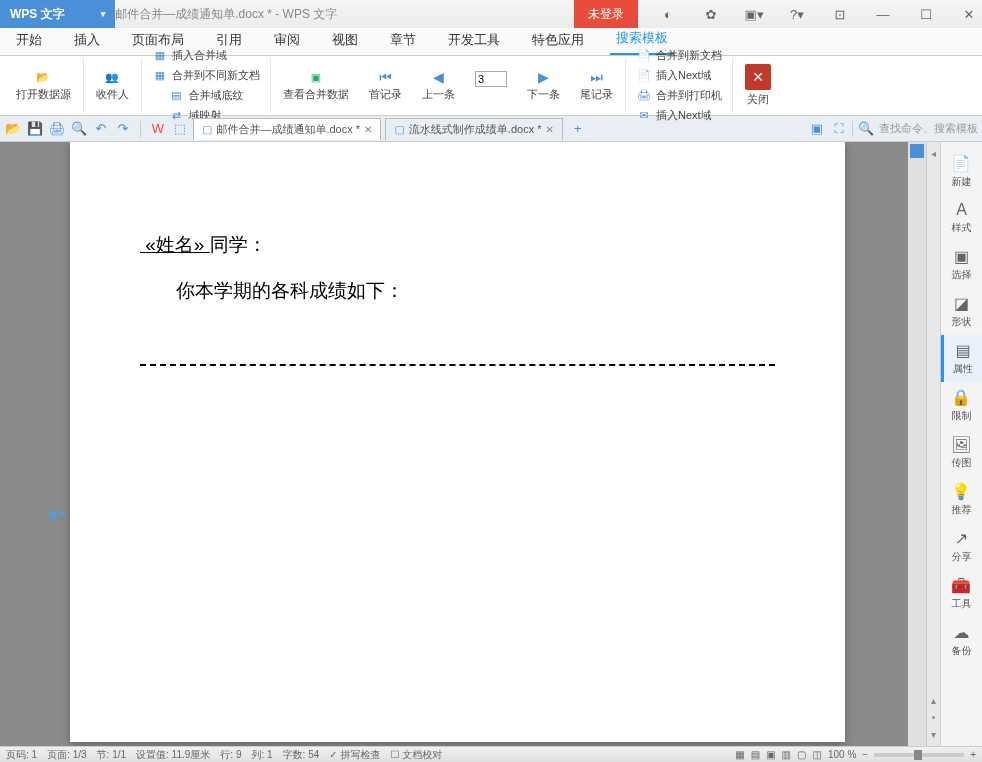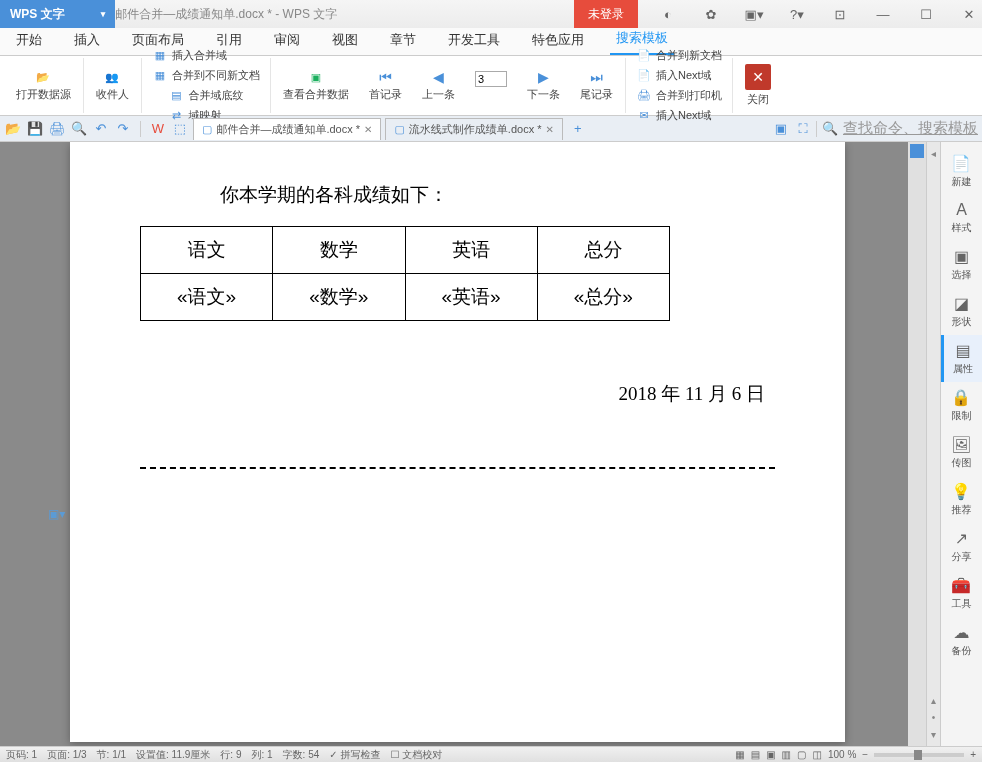--- a/index.html
+++ b/index.html
@@ -26,29 +26,29 @@
     .nav-icon { width: 16px; height: 16px; display: inline-flex; align-items: center; justify-content: center; color: #4a90d9; font-size: 14px; }
     .page-input { width: 32px; height: 16px; border: 1px solid #aaa; font-size: 11px; text-align: left; padding: 0 2px; }
     .close-btn { width: 26px; height: 26px; background: #c0392b; color: #fff; display: flex; align-items: center; justify-content: center; font-size: 14px; border-radius: 2px; }
     
     .doc-tab-bar { height: 26px; background: #e9eef4; border-bottom: 1px solid #ccc; display: flex; align-items: center; padding: 0 4px; font-size: 11px; color: #555; }
     .doc-tab-bar .left-tools { display: flex; gap: 4px; align-items: center; }
     .tool-ico { width: 18px; height: 18px; display: flex; align-items: center; justify-content: center; color: #4a90d9; font-size: 13px; }
     .doc-tab { background: #fff; border: 1px solid #bbb; border-bottom: none; padding: 3px 8px; margin-left: 4px; display: flex; align-items: center; gap: 4px; font-size: 11px; }
     .doc-tab .x { color: #888; font-size: 10px; }
     .doc-tab-bar .right-tools { margin-left: auto; display: flex; gap: 4px; align-items: center; }
-    .search-box { font-size: 15px; color: #999; text-decoration: underline; }
+    .search-box { font-size: 11px; color: #999; }
     
     .workspace { position: absolute; top: 142px; left: 0; right: 0; bottom: 16px; background: #8a8a8a; display: flex; }
     .doc-scroll { flex: 1; overflow: hidden; position: relative; background: #8a8a8a; }
     .page { position: absolute; left: 70px; top: 0; width: 775px; height: 600px; background: #fff; box-shadow: 0 2px 8px rgba(0,0,0,0.3); padding: 20px 70px; }
     .doc-title { text-align: center; font-size: 30px; font-weight: bold; font-family: SimSun, serif; margin-top: 8px; }
     .doc-name-line { margin-top: 70px; font-size: 19px; font-family: SimSun, serif; }
     .u { text-decoration: underline; }
-    .doc-sub { margin-top: 20px; margin-left: 80px; font-size: 19px; font-family: Liberation Sans, sans-serif; }
+    .doc-sub { margin-top: 20px; margin-left: 36px; font-size: 19px; font-family: Liberation Sans, sans-serif; }
     .doc-table { margin-top: 18px; border-collapse: collapse; width: 530px; font-family: SimSun, serif; font-size: 19px; }
     .doc-table td { border: 1.5px solid #000; text-align: center; padding: 10px 0; width: 25%; }
     .doc-date { text-align: right; margin-top: 60px; font-size: 19px; font-family: SimSun, serif; padding-right: 10px; }
     .page-marker { position: absolute; left: -25px; top: 360px; color: #5b9bd5; font-size: 12px; }
     .dashed { margin-top: 60px; border-top: 2px dashed #000; }
     
     .vscroll { width: 18px; background: #e0e0e0; position: relative; }
     .vscroll .sq { position: absolute; left: 2px; right: 2px; height: 14px; background: #4a90d9; }
     
     .side-panel { width: 42px; background: #f4f4f4; border-left: 1px solid #ccc; display: flex; flex-direction: column; align-items: center; padding-top: 6px; font-size: 10px; color: #555; }
@@ -216,38 +216,24 @@
     <div class="tool-ico">⛶</div>
     <div style="width:1px;height:16px;background:#ccc;"></div>
     <div class="tool-ico">🔍</div>
     <span class="search-box">查找命令、搜索模板</span>
   </div>
 </div>
 
 <div class="workspace">
   <div class="doc-scroll">
     <div class="page">
+      <div class="doc-name-line">
+        <span class="u">&nbsp;<span>«姓名»</span>&nbsp;</span><span>同学：</span>
+      </div>
       <div class="doc-sub">你本学期的各科成绩如下：</div>
-      <table class="doc-table">
-        <tbody>
-            <tr>
-          <td>语文</td>
-          <td>数学</td>
-          <td>英语</td>
-          <td>总分</td>
-        </tr>
-        <tr>
-          <td>«语文»</td>
-          <td>«数学»</td>
-          <td>«英语»</td>
-          <td>«总分»</td>
-        </tr>
-      </tbody>
-        </table>
-      <div class="doc-date">2018 年 11 月 6 日</div>
       <div class="dashed"></div>
     </div>
     <div class="page-marker" style="left:48px; top:365px;">▣▾</div>
   </div>
   <div class="vscroll">
     <div class="sq" style="top:2px;"></div>
   </div>
   <div class="side-expand">
     <span>◂</span>
     <span style="margin-top:auto;">▴</span>

